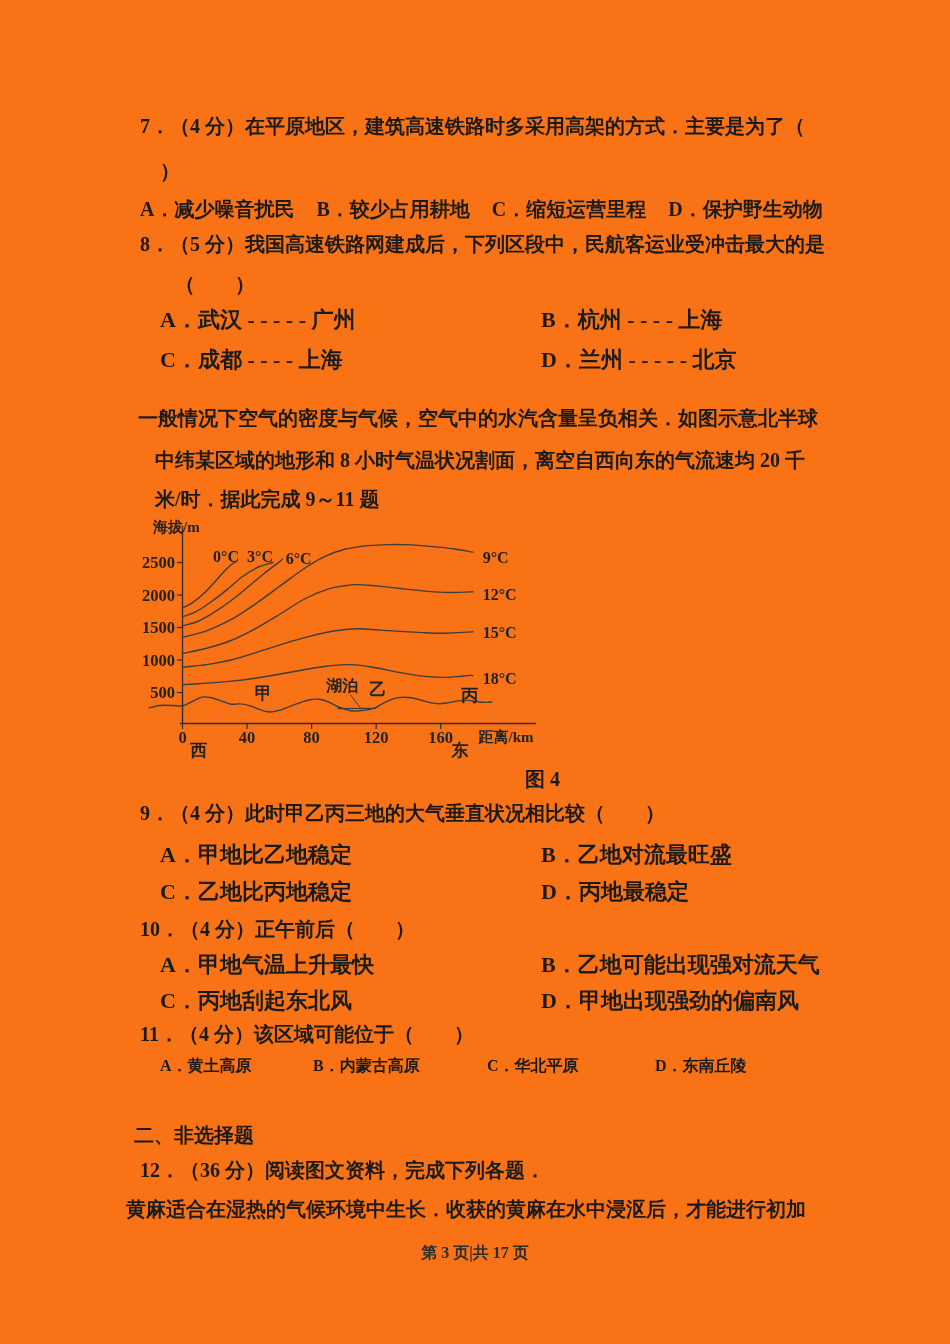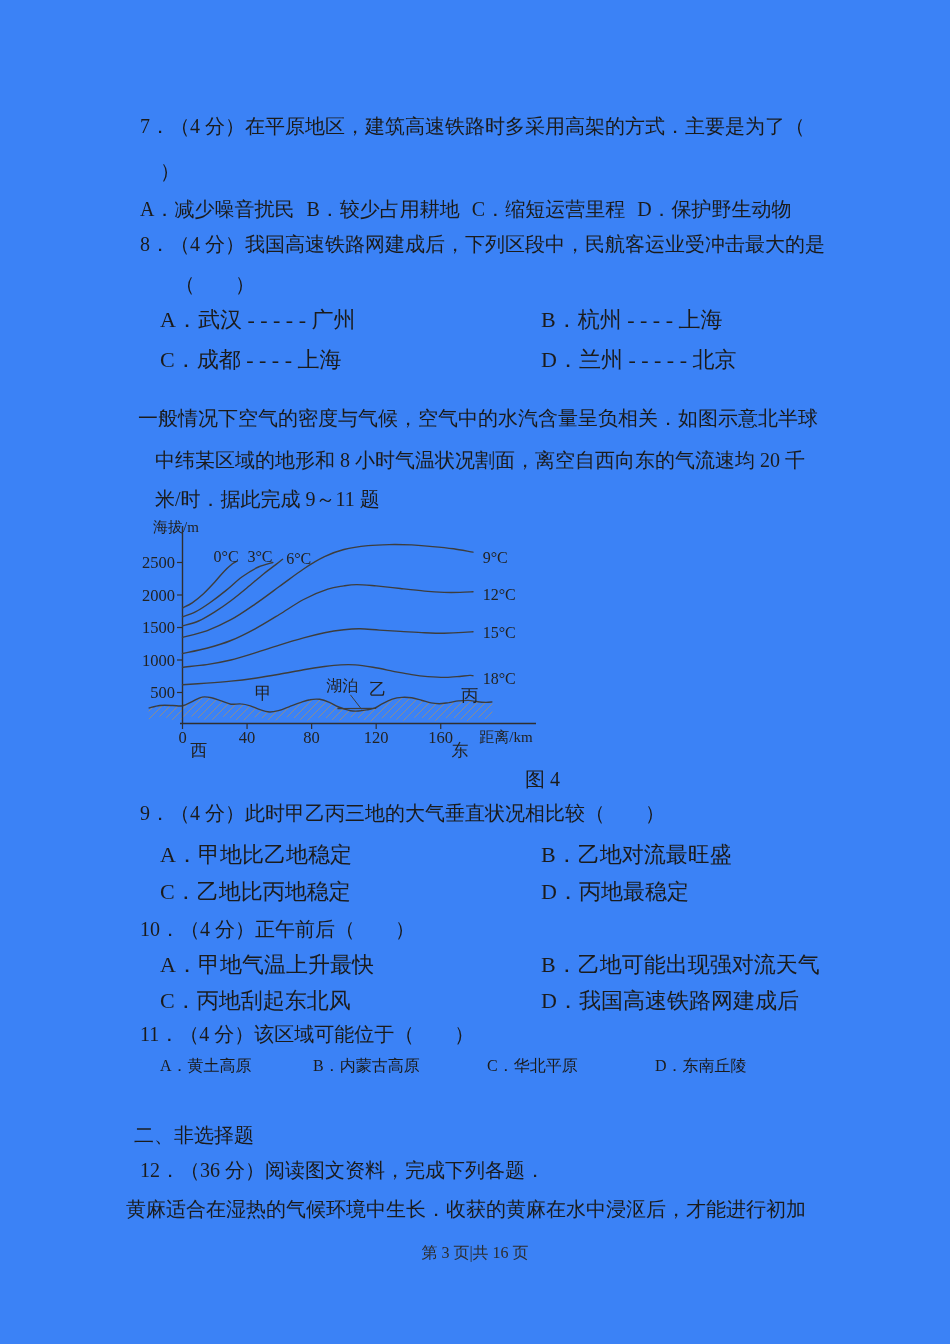--- a/index.html
+++ b/index.html
@@ -1,25 +1,25 @@
 <!DOCTYPE html>
 <html><head>
 <meta charset="utf-8">
 <style>
   html,body{margin:0;padding:0;background:#e8e8e8;}
   .page{
-    position:relative;width:950px;height:1344px;background:#3b82f6;
+    position:relative;width:950px;height:1344px;background:#f97316;
     font-family:"Liberation Serif","DejaVu Serif",serif;color:#1b1b1b;
-    overflow:hidden;margin:0 auto;
+    overflow:hidden;margin:0 auto;font-weight:bold;
   }
   .ln{position:absolute;font-size:20px;line-height:26px;white-space:pre;}
   .optrow{position:absolute;width:760px;height:26px;font-size:22px;}
   .optrow .oa{position:absolute;left:20px;white-space:pre;}
   .optrow .ob{position:absolute;left:355px;white-space:pre;margin-left:46px;}
-  .q7opts{display:flex;gap:12px;text-align:right;}
+  .q7opts{display:flex;gap:22px;text-align:right;}
   .q11row{position:absolute;width:760px;height:26px;font-size:16px;}
   .q11row .qa{position:absolute;left:20px;white-space:pre;}
   .q11row .qb{position:absolute;left:173px;white-space:pre;text-align:right;}
   .q11row .qc{position:absolute;left:347px;white-space:pre;}
   .q11row .qd{position:absolute;left:515px;white-space:pre;text-align:right;}
   .fig{position:absolute;left:140px;top:512px;width:420px;height:252px;}
   #fig-svg text{font-family:"Liberation Serif","DejaVu Serif",serif;fill:#222222;}
   .caption{position:absolute;left:140px;top:766px;width:420px;text-align:right;font-size:20px;}
   .footer{position:absolute;left:0;top:1243px;width:950px;text-align:center;font-size:16px;color:#2d2d2d;}
 </style>
@@ -30,21 +30,21 @@
 
   <div class="ln" style="left:140px;top:113px">7．（4 分）在平原地区，建筑高速铁路时多采用高架的方式．主要是为了（</div>
   <div class="ln" style="left:160px;top:158px">）</div>
   <div class="ln q7opts" style="left:140px;top:196px">
     <span>A．减少噪音扰民</span>
     <span>B．较少占用耕地</span>
     <span>C．缩短运营里程</span>
     <span>D．保护野生动物</span>
   </div>
 
-  <div class="ln" style="left:140px;top:231px">8．（4 分）我国高速铁路网建成后，下列区段中，民航客运业受冲击最大的是</div>
+  <div class="ln" style="left:140px;top:231px">8．（5 分）我国高速铁路网建成后，下列区段中，民航客运业受冲击最大的是</div>
   <div class="ln" style="left:175px;top:271px">（　　）</div>
   <div class="optrow" style="left:140px;top:305px">
     <span class="oa">A．武汉 - - - - - 广州</span>
     <span class="ob">B．杭州 - - - - 上海</span>
   </div>
   <div class="optrow" style="left:140px;top:345px">
     <span class="oa">C．成都 - - - - 上海</span>
     <span class="ob">D．兰州 - - - - - 北京</span>
   </div>
 
@@ -123,29 +123,29 @@
     <span class="ob">B．乙地对流最旺盛</span>
   </div>
 
   <div class="ln" style="left:140px;top:916px">10．（4 分）正午前后（　　）</div>
   <div class="optrow" style="left:140px;top:950px">
     <span class="oa">A．甲地气温上升最快</span>
     <span class="ob">B．乙地可能出现强对流天气</span>
   </div>
   <div class="optrow" style="left:140px;top:986px">
     <span class="oa">C．丙地刮起东北风</span>
-    <span class="ob">D．我国高速铁路网建成后</span>
+    <span class="ob">D．甲地出现强劲的偏南风</span>
   </div>
 
   <div class="ln" style="left:140px;top:1021px">11．（4 分）该区域可能位于（　　）</div>
   <div class="q11row" style="left:140px;top:1056px">
     <span class="qa">A．黄土高原</span>
     <span class="qb">B．内蒙古高原</span>
     <span class="qc">C．华北平原</span>
     <span class="qd">D．东南丘陵</span>
   </div>
 
   <div class="ln" style="left:134px;top:1122px">二、非选择题</div>
   <div class="ln" style="left:140px;top:1157px">12．（36 分）阅读图文资料，完成下列各题．</div>
   <div class="ln" style="left:126px;top:1196px">黄麻适合在湿热的气候环境中生长．收获的黄麻在水中浸沤后，才能进行初加</div>
 
-  <div class="footer">第 3 页|共 16 页</div>
+  <div class="footer">第 3 页|共 17 页</div>
 </div>
 
 </body></html>

